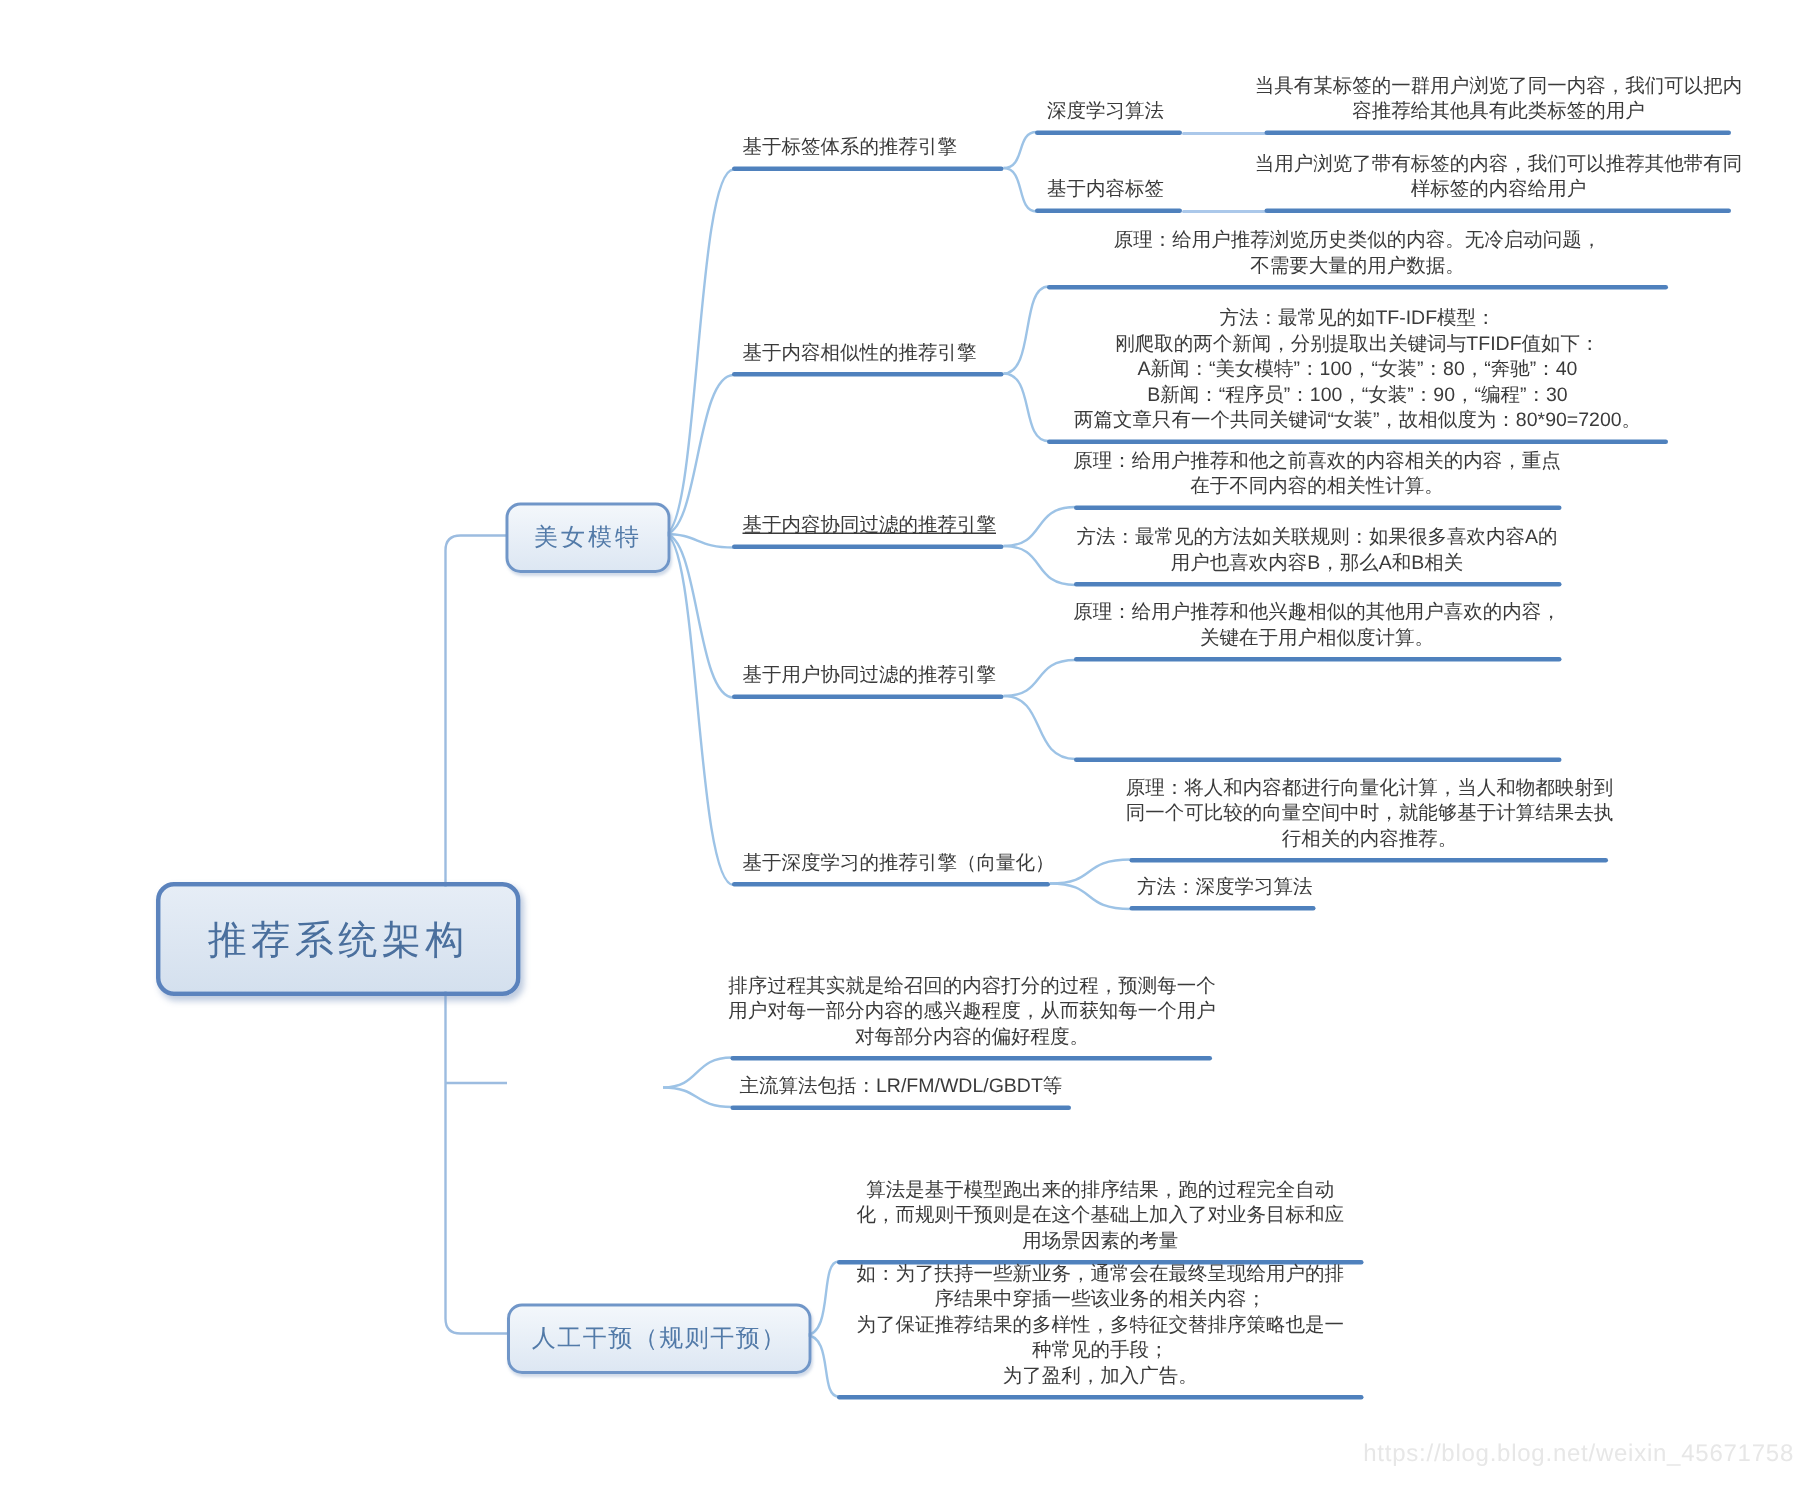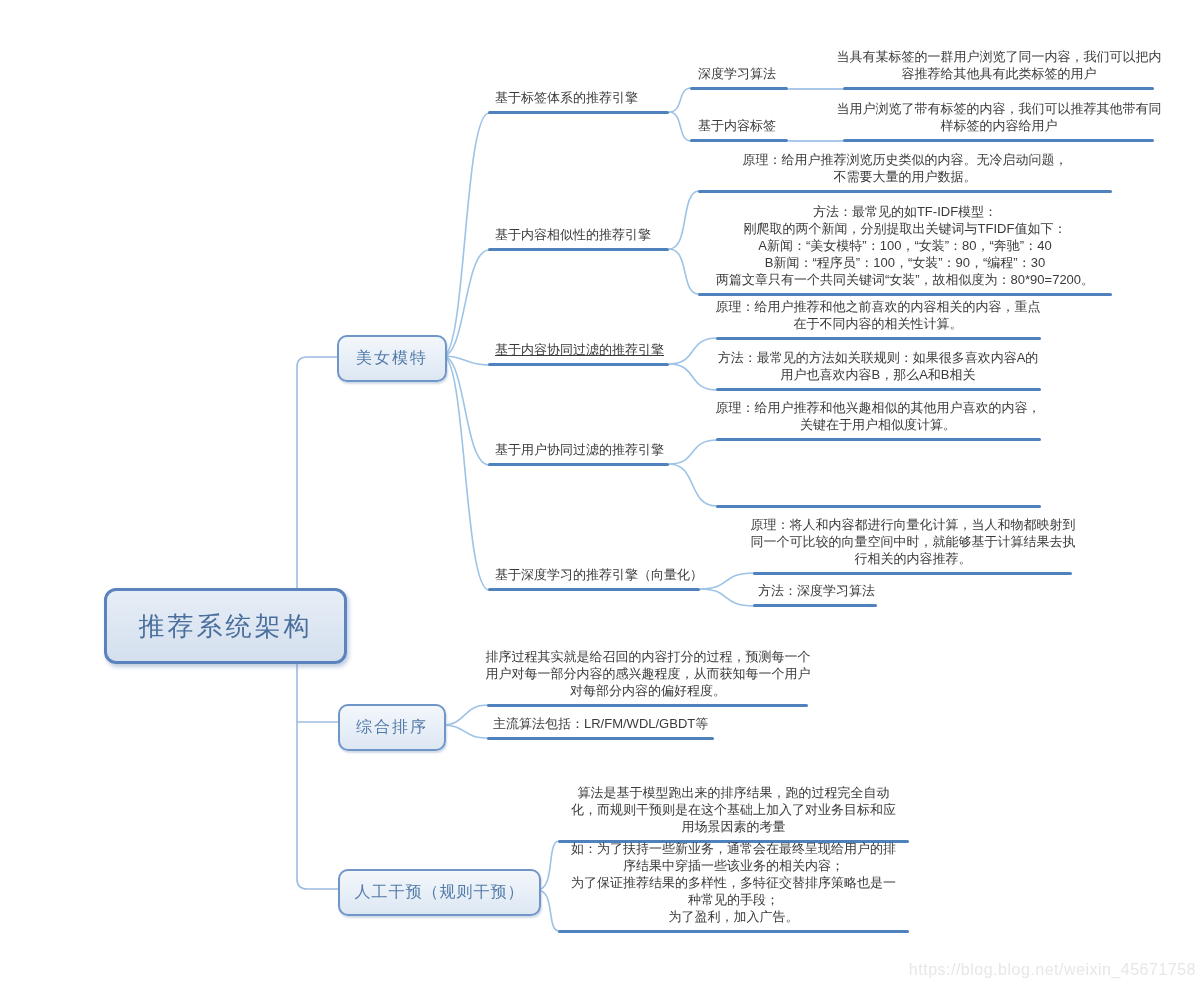--- a/index.html
+++ b/index.html
@@ -73,23 +73,20 @@
       <path d="M537,890 C556,890 546,841 559,841"></path>
       <path d="M537,890 C556,890 546,931 559,931"></path>
     </g>
   </svg>
 
   <div class="box root" style="left:60px;top:588px;width:237px;height:70px;margin-left:44px;">
     <span>推荐系统架构</span>
   </div>
   <div class="box" style="left:337px;top:335px;width:106px;height:43px;">
     <span>美女模特</span>
-  </div>
-  <div class="box" style="left:338px;top:704px;width:104px;height:43px;">
-    <span>综合排序</span>
   </div>
   <div class="box" style="left:338px;top:869px;width:199px;height:43px;letter-spacing:1px;">
     <span>人工干预（规则干预）</span>
   </div>
 
   <div class="txt nowrap" style="left:495px;bottom:884px;">基于标签体系的推荐引擎</div>
   <div class="ul" style="left:488px;top:111px;width:181px;"></div>
 
   <div class="txt nowrap" style="left:495px;bottom:747px;">基于内容相似性的推荐引擎</div>
   <div class="ul" style="left:488px;top:248px;width:181px;"></div>

